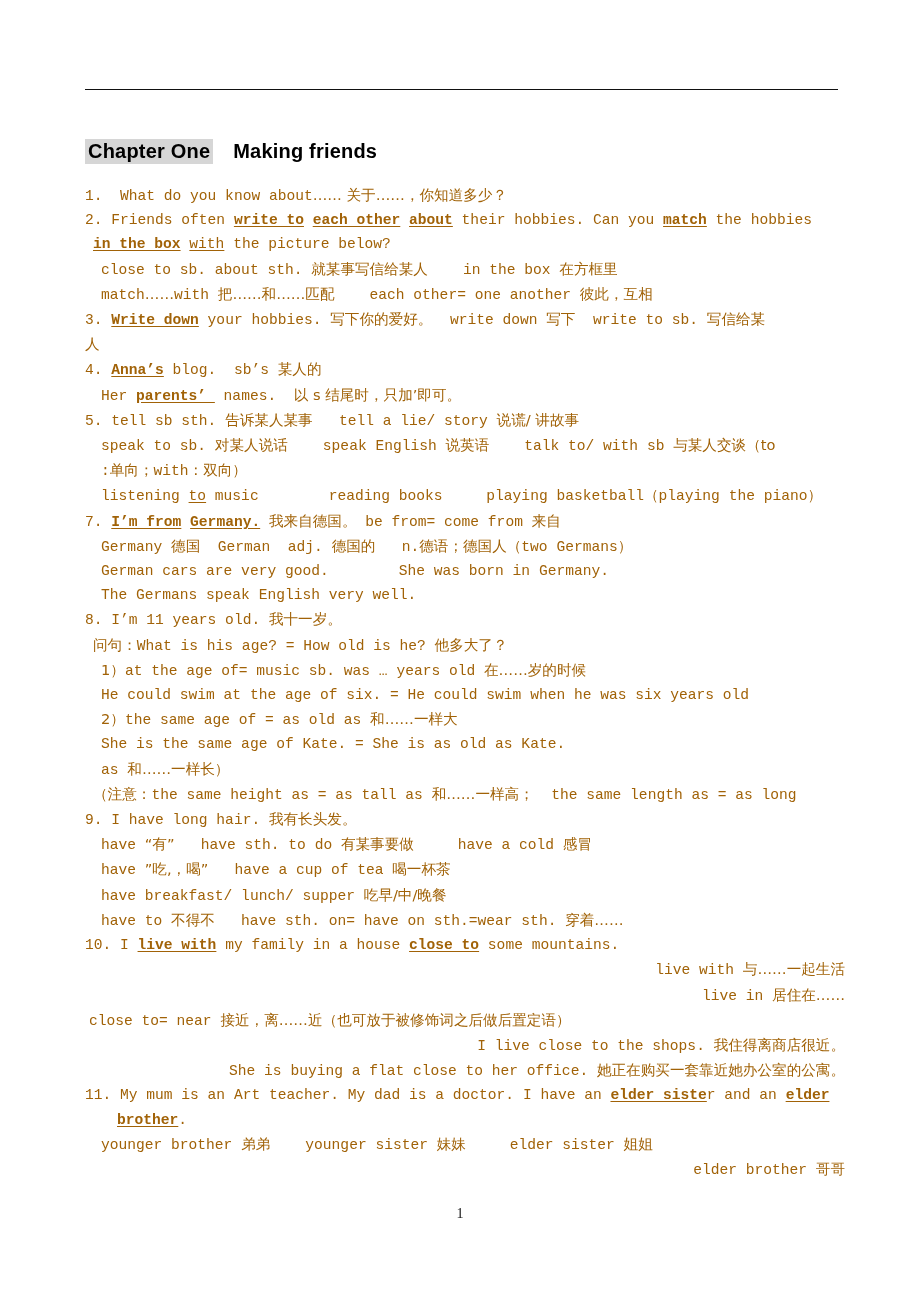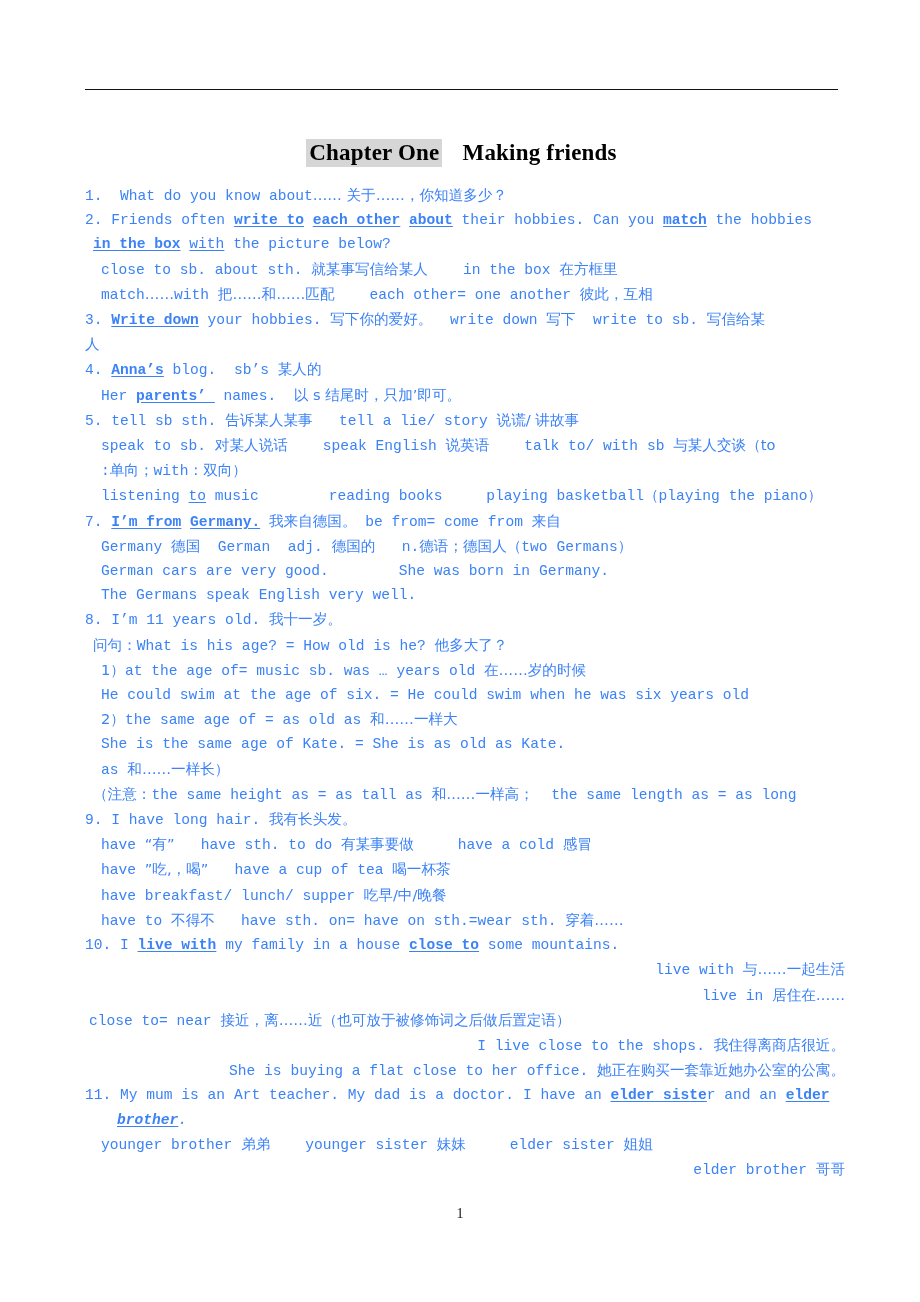--- a/index.html
+++ b/index.html
@@ -27,24 +27,24 @@
     top: 89px;
     width: 753px;
     height: 0;
     border-top: 1.6px solid #111111;
   }
   .doc-title {
     position: absolute;
     left: 85px;
     top: 140px;
     width: 753px;
-    text-align: center;
-    font-family: Liberation Serif, serif;
+    text-align: left;
+    font-family: Liberation Sans, sans-serif;
     font-weight: bold;
-    font-size: 23px;
+    font-size: 20px;
     letter-spacing: 0.2px;
     white-space: nowrap;
   }
   .doc-title .hl {
     background: #d6d6d6;
     padding: 1px 3px 2px 3px;
   }
   .doc-title .gap {
     display: inline-block;
     width: 20px;
@@ -56,29 +56,29 @@
     top: 183px;
     width: 760px;
   }
 
   
   .ln {
     font-family: "Liberation Mono", "DejaVu Sans Mono", monospace;
     font-size: 14.6px;
     line-height: 24.2px;
     white-space: pre-wrap;
-    color: #3b82f6;
+    color: #a16207;
     letter-spacing: 0px;
   }
   
   .i0  { padding-left: 0px; }
   .i1  { padding-left: 8px; }
   .i2  { padding-left: 16px; }
   .i3  { padding-left: 24px; text-align: right; }
-  .i4  { padding-left: 32px; font-style: italic; }
+  .i4  { padding-left: 32px; }
   .i-h { padding-left: 4px; }
 
   b.u {
     font-weight: bold;
     text-decoration: underline;
     text-underline-offset: 2px;
   }
   span.u {
     text-decoration: underline;
     text-underline-offset: 2px;

